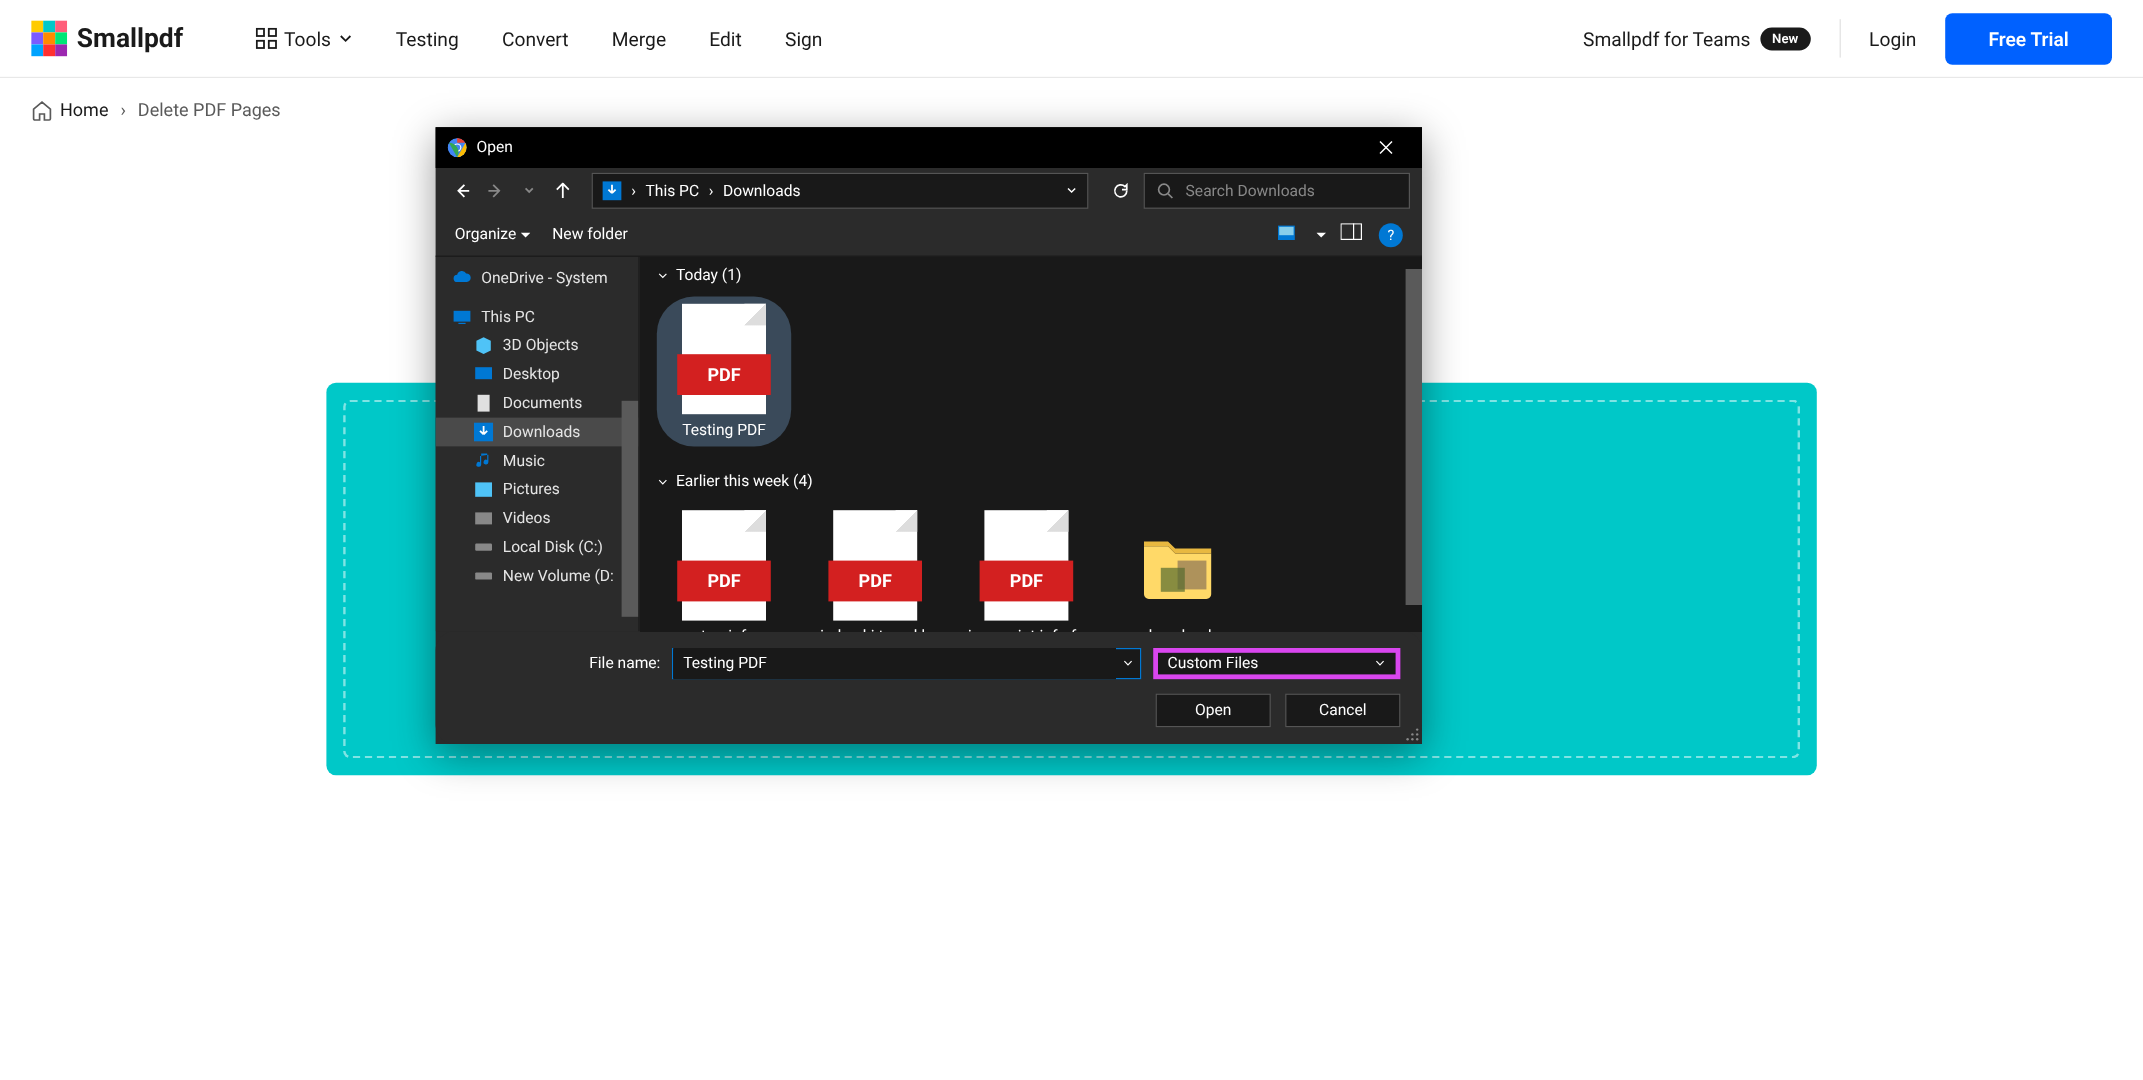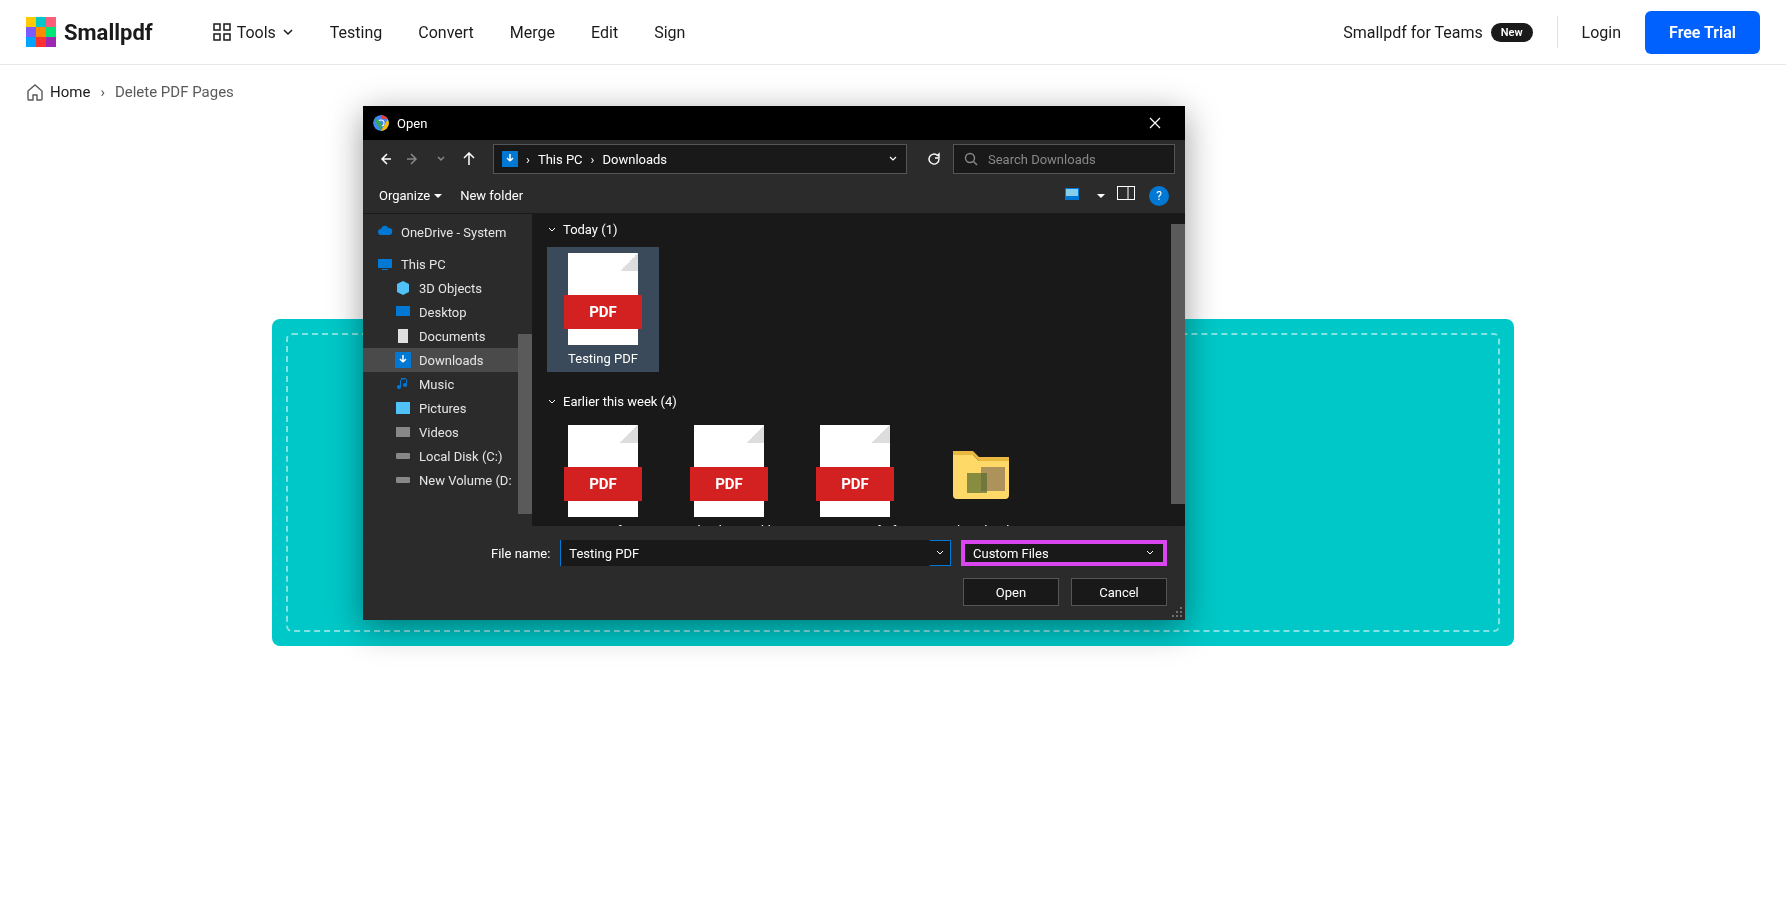--- a/index.html
+++ b/index.html
@@ -13,21 +13,21 @@
     .nav { display: flex; align-items: center; gap: 36px; }
     .nav-item { display: flex; align-items: center; gap: 6px; font-size: 16px; color: #1a1a1a; cursor: pointer; }
     .tools-icon { width: 18px; height: 18px; }
     .chevron { width: 12px; height: 12px; }
     
     .header-right { margin-left: auto; display: flex; align-items: center; gap: 24px; }
     .teams-link { display: flex; align-items: center; gap: 8px; font-size: 16px; color: #1a1a1a; cursor: pointer; }
     .new-badge { background: #1a1a1a; color: #fff; font-size: 11px; font-weight: 600; padding: 3px 10px; border-radius: 12px; text-align: right; }
     .divider-v { width: 1px; height: 32px; background: #e0e0e0; }
     .login-link { font-size: 16px; color: #1a1a1a; cursor: pointer; }
-    .trial-btn { background: #0061ff; color: #fff; font-size: 16px; font-weight: 600; padding: 12px 24px; border-radius: 6px; cursor: pointer; border: none; }
+    .trial-btn { background: #0061ff; color: #fff; font-size: 16px; font-weight: 600; padding: 12px 36px; border-radius: 6px; cursor: pointer; border: none; }
     
     .breadcrumb { display: flex; align-items: center; gap: 10px; padding: 18px 26px; font-size: 15px; color: #5a5a5a; }
     .breadcrumb-item { display: flex; align-items: center; gap: 6px; color: #1a1a1a; }
     .home-icon { width: 18px; height: 18px; }
     
     .dropzone-wrapper { display: flex; justify-content: center; padding-top: 200px; }
     .dropzone-outer { width: 1242px; height: 327px; background: #00c8c8; border-radius: 8px; padding: 14px; }
     .dropzone-inner { width: 100%; height: 100%; border: 2px dashed rgba(255,255,255,0.5); border-radius: 6px; }
     
     
@@ -53,21 +53,21 @@
     .sidebar { width: 170px; background: #2b2b2b; border-right: 1px solid #1a1a1a; padding: 6px 0; overflow-y: auto; position: relative; }
     .sb-item { display: flex; align-items: center; gap: 8px; padding: 4px 14px; color: #e5e5e5; font-size: 13px; cursor: pointer; }
     .sb-item.indent { padding-left: 32px; }
     .sb-item.active { background: #4a4a4a; }
     .sb-icon { width: 16px; height: 16px; flex-shrink: 0; }
     .sb-scroll { position: absolute; right: 0; top: 120px; width: 14px; height: 180px; background: #5a5a5a; }
     
     .file-area { flex: 1; background: #191919; position: relative; overflow-y: auto; }
     .group-header { display: flex; align-items: center; gap: 6px; padding: 8px 14px 4px; color: #fff; font-size: 13px; }
     .file-grid { display: flex; flex-wrap: wrap; gap: 14px; padding: 6px 14px 14px; }
-    .file-item { width: 112px; display: flex; flex-direction: column; align-items: center; gap: 6px; padding: 6px; cursor: pointer; }
+    .file-item { width: 112px; display: flex; flex-direction: column; align-items: center; gap: 6px; padding: 6px; cursor: pointer; border-radius: 31px; }
     .file-item.selected { background: #3a4a5a; }
     .file-thumb { width: 70px; height: 92px; background: #fff; position: relative; }
     .file-thumb::before { content: ""; position: absolute; top: 0; right: 0; width: 18px; height: 18px; background: linear-gradient(135deg, #fff 50%, #ddd 50%); }
     .pdf-band { position: absolute; top: 42px; left: -4px; right: -4px; height: 34px; background: #d32020; color: #fff; display: flex; align-items: center; justify-content: center; font-size: 15px; font-weight: 700; }
     .folder-thumb { width: 72px; height: 92px; display: flex; align-items: center; justify-content: center; }
     .file-label { color: #fff; font-size: 13px; text-align: center; max-width: 112px; overflow: hidden; white-space: nowrap; text-overflow: ellipsis; }
     .fa-scroll { position: absolute; right: 0; top: 10px; width: 14px; height: 280px; background: #5a5a5a; }
     
     .dlg-footer { background: #2b2b2b; padding: 14px 18px; display: flex; flex-direction: column; gap: 12px; border-radius: 16px; }
     .fn-row { display: flex; align-items: center; gap: 10px; }

